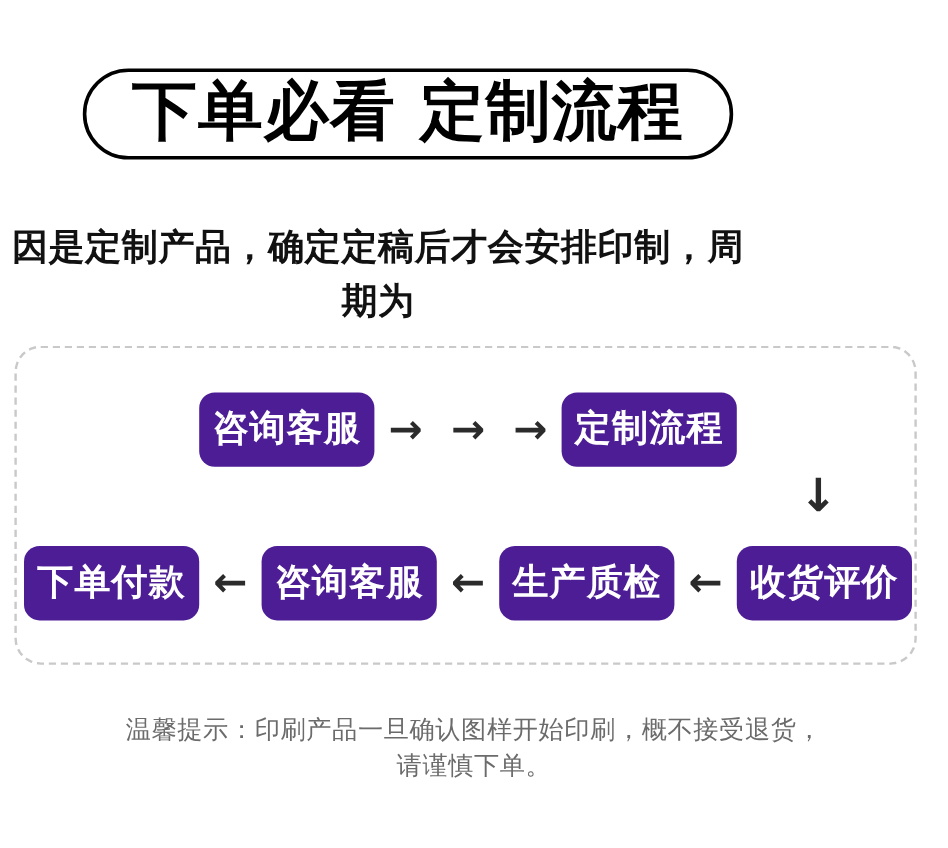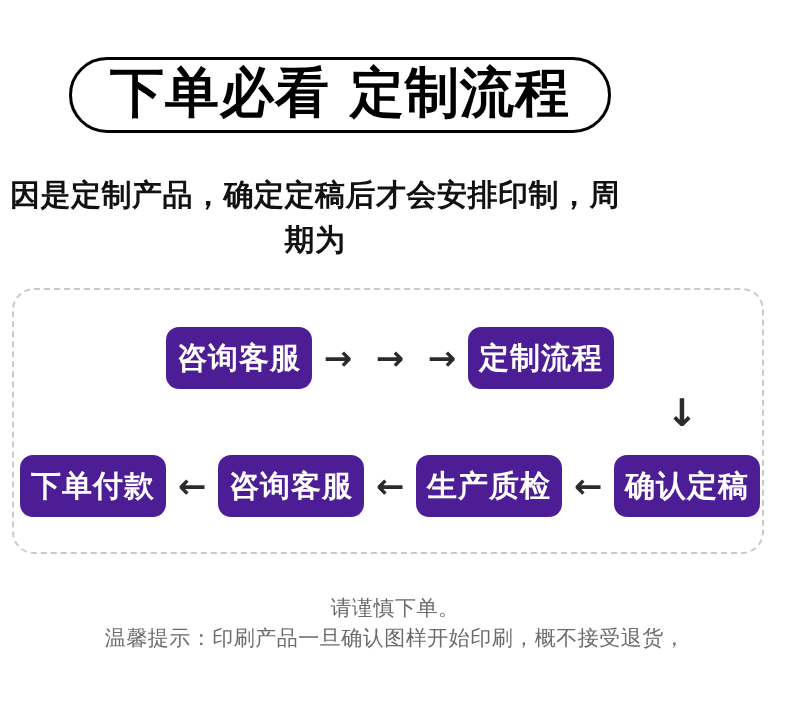--- a/index.html
+++ b/index.html
@@ -37,21 +37,21 @@
     font-weight: 700;
     letter-spacing: 1px;
     color: #000000;
     white-space: nowrap;
     display: block;
   }
 
   
   .intro {
     position: absolute;
-    top: 172px;
+    top: 184px;
     left: 0;
     width: 630px;
     text-align: center;
   }
   .intro-line {
     font-size: 30px;
     font-weight: 700;
     color: #111111;
     line-height: 1.5;
     letter-spacing: 0.5px;
@@ -183,22 +183,22 @@
     <span class="arrow">←</span>
     <div class="step">
       <span class="step-label">咨询客服</span>
     </div>
     <span class="arrow">←</span>
     <div class="step">
       <span class="step-label">生产质检</span>
     </div>
     <span class="arrow">←</span>
     <div class="step">
-      <span class="step-label">确认定稿</span>
+      <span class="step-label">收货评价</span>
     </div>
   </div>
 
 </div>
 
 <div class="footnote">
+  <span class="footnote-line">温馨提示：印刷产品一旦确认图样开始印刷，概不接受退货，</span>
   <span class="footnote-line second">请谨慎下单。</span>
-  <span class="footnote-line">温馨提示：印刷产品一旦确认图样开始印刷，概不接受退货，</span>
 </div>
 
 </body></html>

